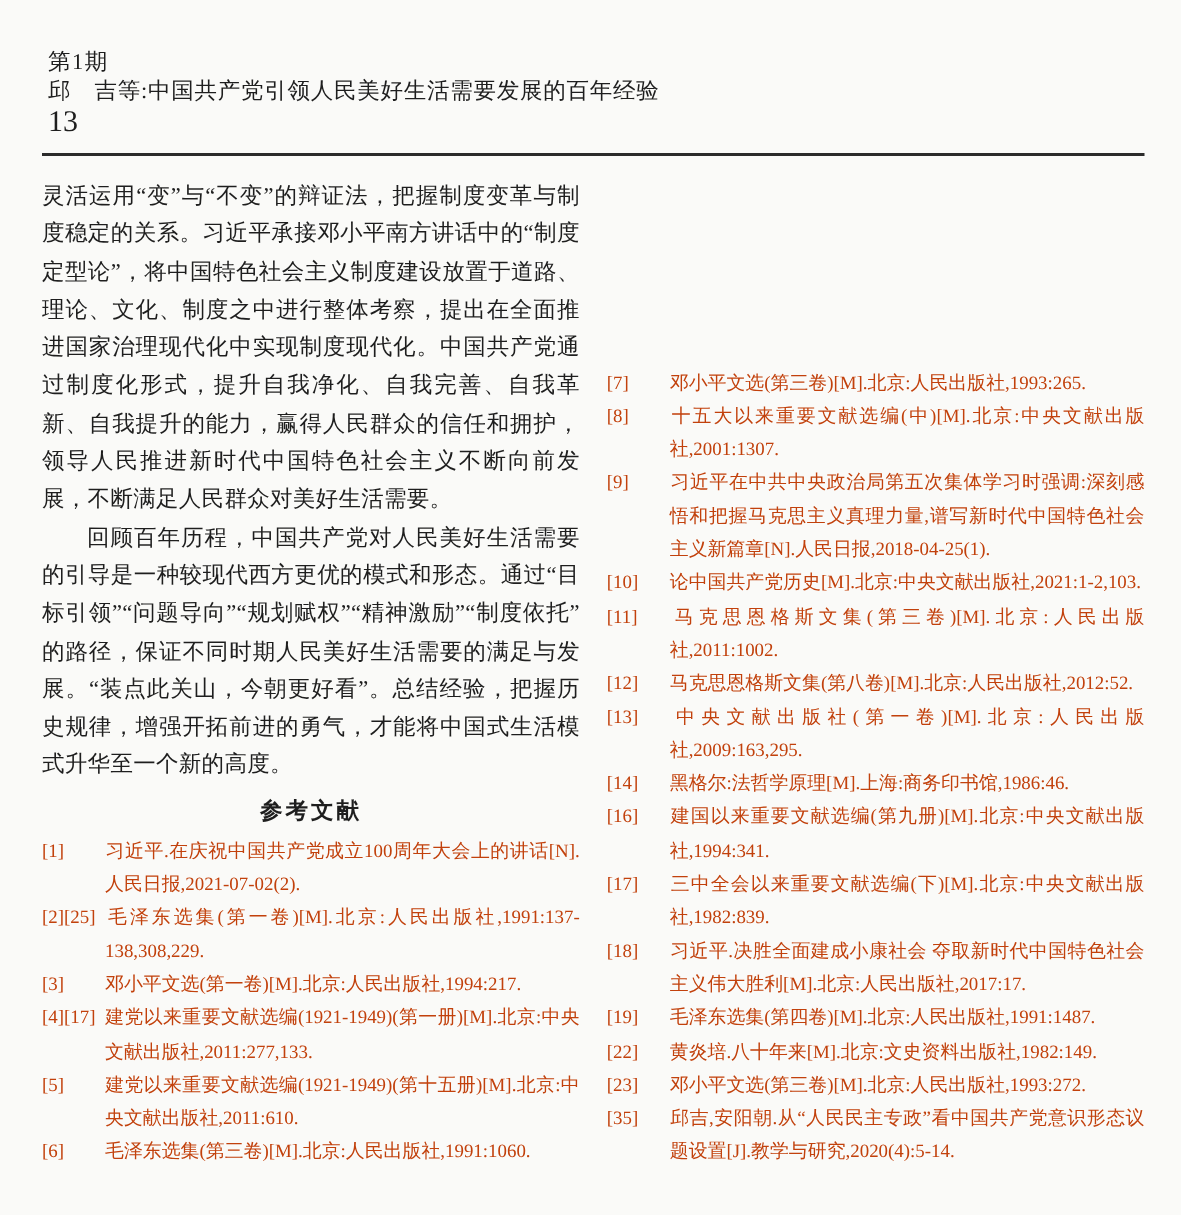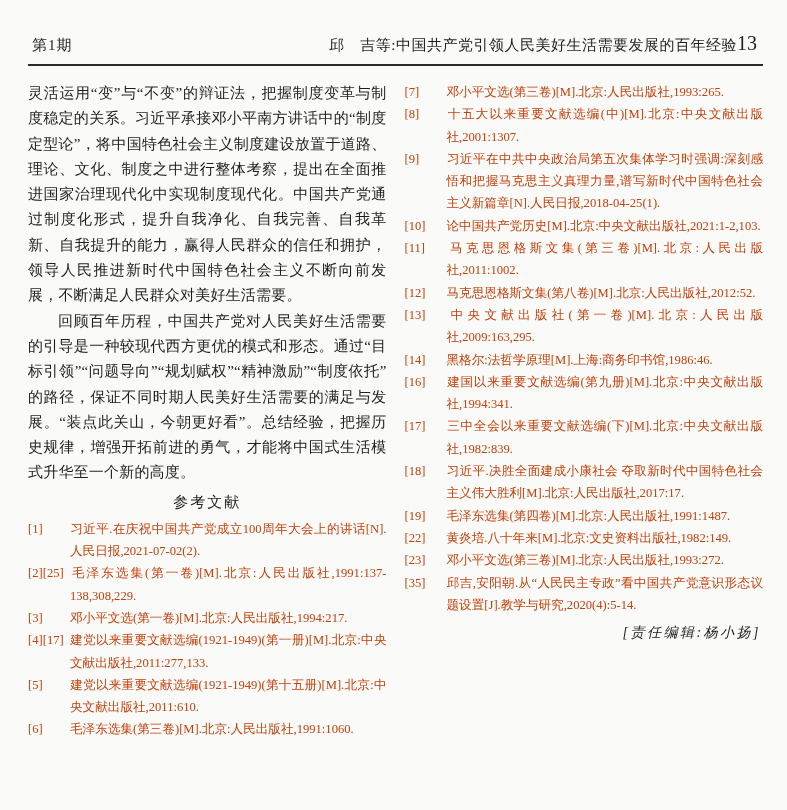--- a/index.html
+++ b/index.html
@@ -13,38 +13,39 @@
     width: 787px; height: 810px;
     padding: 28px 24px 0 28px;
     font-family: "Liberation Serif", "DejaVu Serif", serif;
     color: #1e1e1e;
   }
   .page-header {
     display: flex; align-items: baseline;
     font-size: 15px;
     padding: 4px 6px 9px 4px;
     border-bottom: 2px solid #2b2b2b;
+    flex-direction: column;
   }
   .issue { white-space: nowrap; letter-spacing: 1px; }
   .running-title { flex: 1; text-align: right; letter-spacing: 0.5px; }
   .page-num { white-space: nowrap; font-size: 20px; }
-  .columns { display: flex; gap: 18px; margin-top: 15px; }
+  .columns { display: flex; gap: 18px; margin-top: 15px; align-items: flex-end; }
   .col { flex: 1; min-width: 0; }
   .body-para {
     margin: 0;
     font-size: 15px;
     line-height: 25.3px;
     text-align: justify;
     text-justify: inter-ideograph;
     letter-spacing: 0.2px;
   }
   .indent { text-indent: 2em; }
   .refs-heading {
     font-family: "Liberation Sans", "DejaVu Sans", sans-serif;
-    font-weight: normal;
+    font-weight: bold;
     font-size: 15px;
     text-align: center;
     margin: 7px 0 6px 0;
     letter-spacing: 2px;
   }
   .ref {
     margin: 0;
     font-size: 12.6px;
     line-height: 22.3px;
     text-align: justify;
@@ -99,17 +100,16 @@
       <p class="ref"><span class="ref-label">[13]</span><span>中央文献出版社(第一卷)[M].北京:人民出版社,2009:163,295.</span></p>
       <p class="ref"><span class="ref-label">[14]</span><span>黑格尔:法哲学原理[M].上海:商务印书馆,1986:46.</span></p>
       <p class="ref"><span class="ref-label">[16]</span><span>建国以来重要文献选编(第九册)[M].北京:中央文献出版社,1994:341.</span></p>
       <p class="ref"><span class="ref-label">[17]</span><span>三中全会以来重要文献选编(下)[M].北京:中央文献出版社,1982:839.</span></p>
       <p class="ref"><span class="ref-label">[18]</span><span>习近平.决胜全面建成小康社会 夺取新时代中国特色社会主义伟大胜利[M].北京:人民出版社,2017:17.</span></p>
       <p class="ref"><span class="ref-label">[19]</span><span>毛泽东选集(第四卷)[M].北京:人民出版社,1991:1487.</span></p>
       <p class="ref"><span class="ref-label">[22]</span><span>黄炎培.八十年来[M].北京:文史资料出版社,1982:149.</span></p>
       <p class="ref"><span class="ref-label">[23]</span><span>邓小平文选(第三卷)[M].北京:人民出版社,1993:272.</span></p>
       <p class="ref"><span class="ref-label">[35]</span><span>邱吉,安阳朝.从“人民民主专政”看中国共产党意识形态议题设置[J].教学与研究,2020(4):5-14.</span></p>
 
-      <div class="editor-note">[责任编辑:杨小扬]</div>
     </div>
 
   </div>
 </div>
 
 </body></html>

